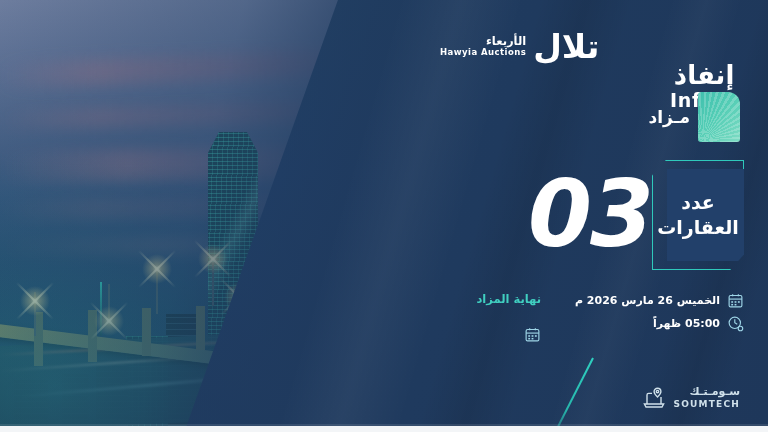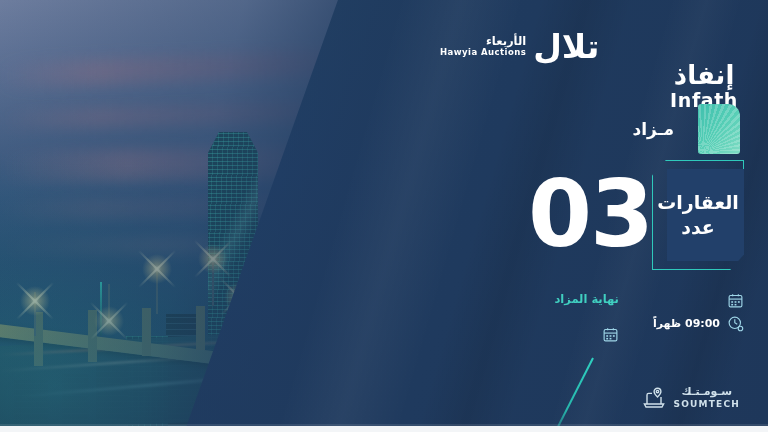--- a/index.html
+++ b/index.html
@@ -176,22 +176,22 @@
   #hawyia .mark {
     font-size: 33px; font-weight: 700; line-height: 1;
     letter-spacing: -1px;
   }
   #hawyia .words { text-align: right; line-height: 1.15; }
   #hawyia .w-ar { font-size: 11.5px; font-weight: 700; letter-spacing: .3px; }
   #hawyia .w-en { font-size: 8.5px; font-weight: 700; letter-spacing: .45px; }
 
   
   #auctionName {
-    position: absolute; right: 28px; top: 104px;
-    display: flex; align-items: center; gap: 24px; direction: rtl;
+    position: absolute; right: 28px; top: 92px;
+    display: flex; align-items: center; gap: 8px; direction: rtl;
   }
   #squareLogo {
     width: 42px; height: 50px; border-radius: 3px 12px 3px 3px;
     background:
       repeating-conic-gradient(from 200deg at 12% 96%, rgba(255,255,255,.20) 0deg 3.2deg, rgba(255,255,255,0) 3.2deg 7deg),
       linear-gradient(135deg, #3fbfae 0%, #53cdb5 45%, #7fdcc4 100%);
     flex: none;
   }
   #auctionName .txt {
     color: #ffffff; direction: rtl; text-align: right;
@@ -219,21 +219,21 @@
     content:""; position: absolute; left: 14px; right: -2px; top: 8px; bottom: 8px;
     background: #22406a;
   }
   #countLabel {
     position: relative; z-index: 2;
     color: #ffffff; direction: rtl; text-align: center;
     font-size: 19px; font-weight: 700; line-height: 1.3;
   }
   #countValue {
     color: #ffffff; font-size: 92px; font-weight: 700; line-height: .95;
-    letter-spacing: -2px; margin-left: 6px;
+    letter-spacing: -2px; margin-left: 6px; font-style: italic;
   }
 
   
   #details {
     position: absolute; right: 24px; top: 292px; left: 300px;
     display: flex; justify-content: flex-start; direction: rtl; gap: 34px;
   }
   .detailCol { direction: rtl; text-align: right; }
   .colTitle {
     color: #40cfc0; font-size: 11.5px; font-weight: 700; margin-bottom: 20px;
@@ -245,21 +245,21 @@
     white-space: nowrap;
   }
   .ico { flex: none; width: 17px; height: 17px; display:block; }
 
   
   #soumtech {
     position: absolute; right: 28px; bottom: 22px;
     display: flex; align-items: center; gap: 7px; direction: rtl;
     color: #cfe0ea;
   }
-  #soumtech .stxt { text-align: center; line-height: 1.25; }
+  #soumtech .stxt { text-align: right; line-height: 1.25; }
   #soumtech .s-ar { font-size: 11px; font-weight: 700; letter-spacing: 1px; }
   #soumtech .s-en { font-size: 9px; font-weight: 700; letter-spacing: 1.2px; }
 </style>
 </head>
 <body>
 
 <div id="banner">
 
   <div class="photo">
     <div class="cloudband cb1"></div>
@@ -341,50 +341,51 @@
       <div id="squareLogo"></div>
       <div class="txt">
         <span style="display:block">مـزاد</span>
       </div>
     </div>
 
     <div id="countBlock">
       <div id="countLabelWrap">
         <div id="hexFrame"></div>
         <div id="countLabel">
+          <span style="display:block">عدد</span>
           <span style="display:block">العقارات</span>
-          <span style="display:block">عدد</span>
         </div>
       </div>
       <div id="countValue">03</div>
     </div>
 
     <div id="details">
 
       <div class="detailCol">
         <div class="detailRow">
           <svg class="ico" viewBox="0 0 24 24" fill="none" stroke="#9fd6e8" stroke-width="1.6">
             <rect x="3" y="5" width="18" height="16" rx="2"></rect>
             <line x1="3" y1="10" x2="21" y2="10"></line>
             <line x1="8" y1="3" x2="8" y2="6"></line>
               <line x1="16" y1="3" x2="16" y2="6"></line>
             <rect x="6" y="13" width="2.6" height="2.2" fill="#9fd6e8" stroke="none"></rect>
             <rect x="10.7" y="13" width="2.6" height="2.2" fill="#9fd6e8" stroke="none"></rect>
             <rect x="15.4" y="13" width="2.6" height="2.2" fill="#9fd6e8" stroke="none"></rect>
             <rect x="6" y="16.8" width="2.6" height="2.2" fill="#9fd6e8" stroke="none"></rect>
             <rect x="10.7" y="16.8" width="2.6" height="2.2" fill="#9fd6e8" stroke="none"></rect>
           </svg>
+          <span>الخميس 26 مارس 2026 م</span>
         </div>
         <div class="detailRow">
           <svg class="ico" viewBox="0 0 24 24" fill="none" stroke="#9fd6e8" stroke-width="1.6">
             <circle cx="11" cy="11" r="8"></circle>
             <polyline points="11,6 11,11 14.5,13"></polyline>
             <circle cx="19" cy="19" r="3.2"></circle>
           </svg>
-          <span>09:00 ظهراً</span>
+          <span>05:00 ظهراً</span>
         </div>
       </div>
 
       <div class="detailCol">
         <div class="colTitle">نهاية المزاد</div>
         <div class="detailRow">
           <svg class="ico" viewBox="0 0 24 24" fill="none" stroke="#9fd6e8" stroke-width="1.6">
             <rect x="3" y="5" width="18" height="16" rx="2"></rect>
             <line x1="3" y1="10" x2="21" y2="10"></line>
             <line x1="8" y1="3" x2="8" y2="6"></line>

